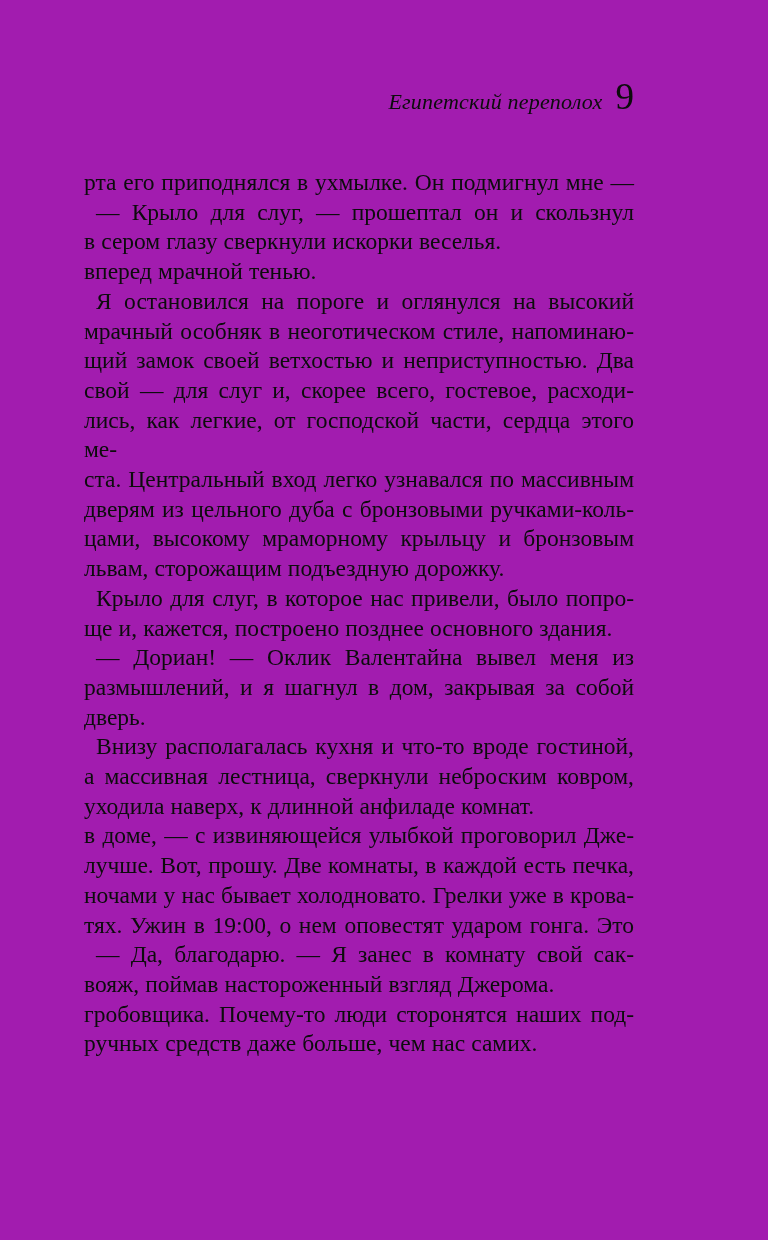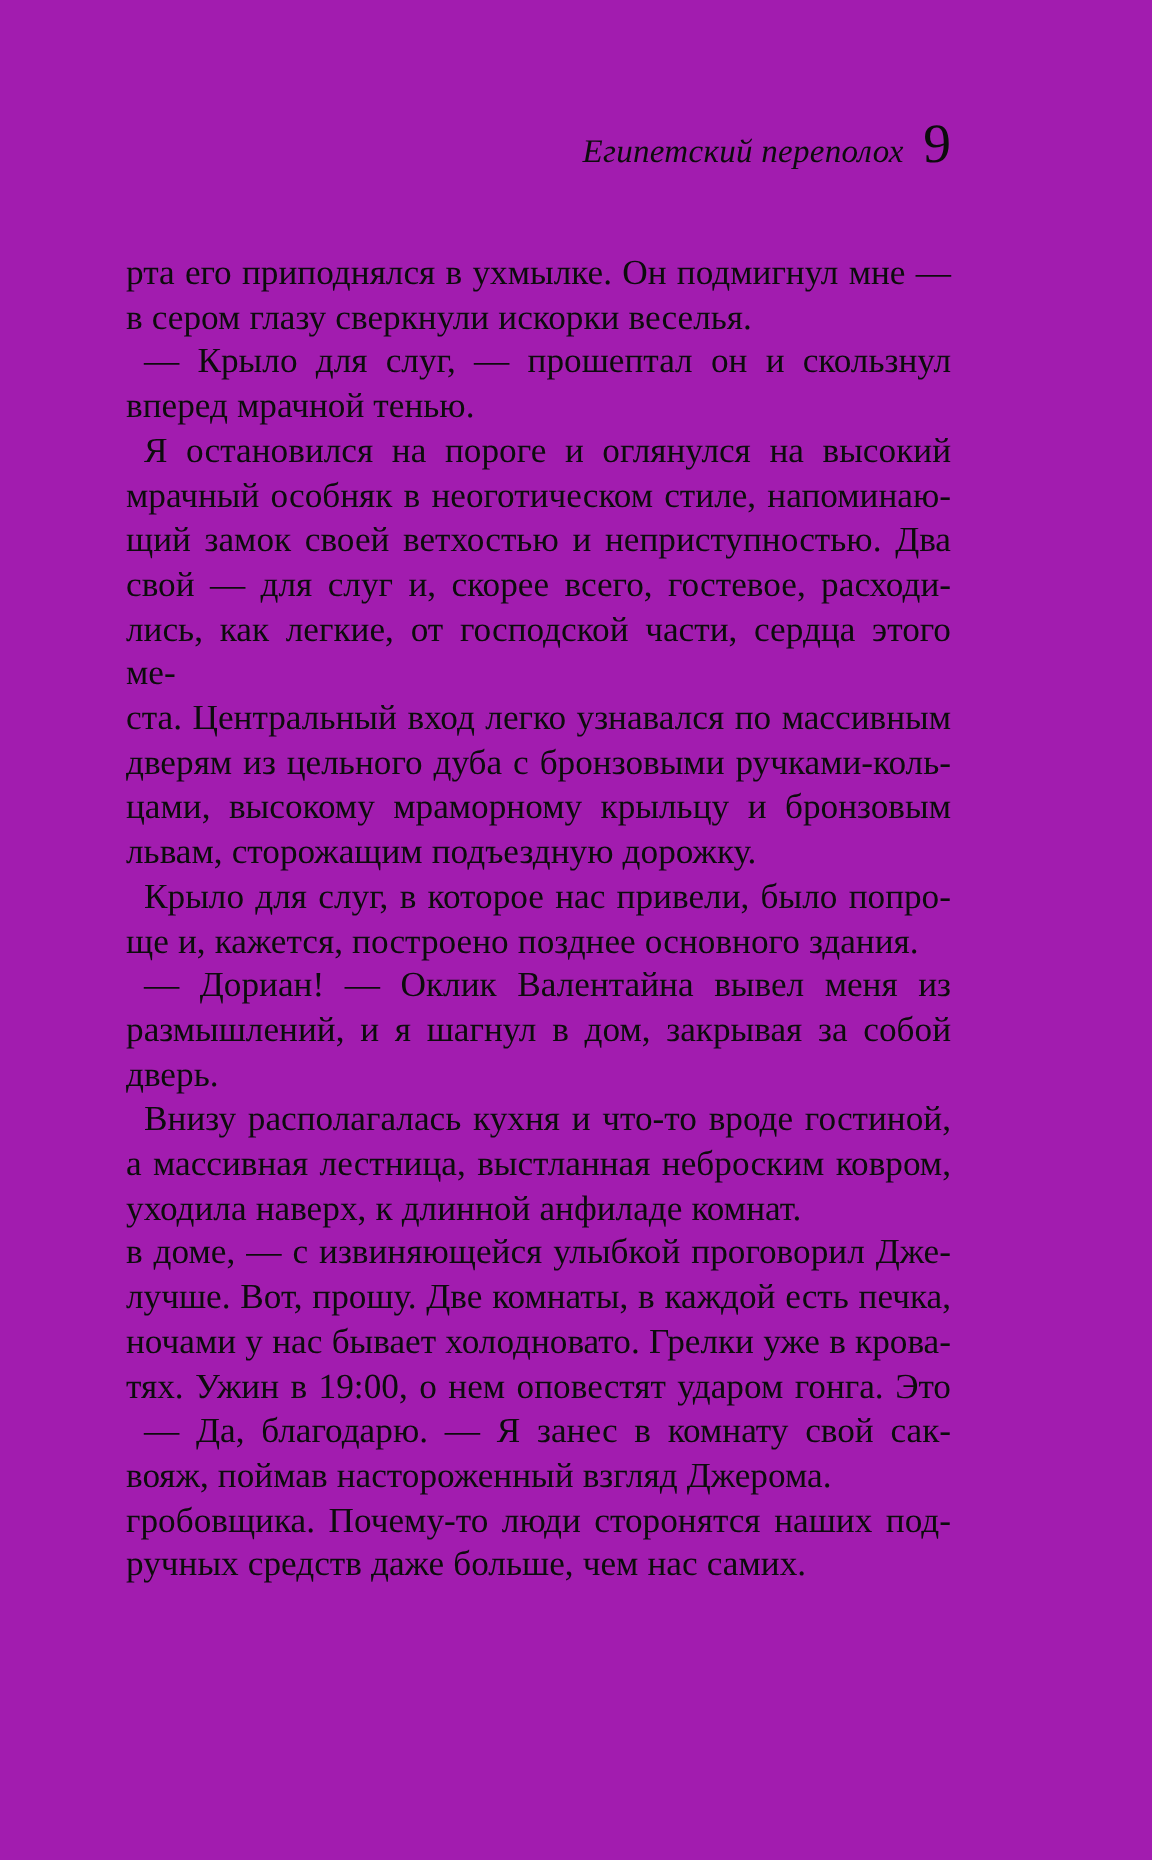--- a/index.html
+++ b/index.html
@@ -70,39 +70,39 @@
 <body>
 
 <div class="page">
 
   <div class="running-head">
     <span class="rh-title">Египетский переполох</span><span class="rh-num">9</span>
   </div>
 
   <div class="body-text" id="body-text">
       <div class="line just">рта его приподнялся в ухмылке. Он подмигнул мне —</div>
+      <div class="line just indent">— Крыло для слуг, — прошептал он и скользнул</div>
       <div class="line last">в сером глазу сверкнули искорки веселья.</div>
-      <div class="line just indent">— Крыло для слуг, — прошептал он и скользнул</div>
       <div class="line last">вперед мрачной тенью.</div>
       <div class="line just indent">Я остановился на пороге и оглянулся на высокий</div>
       <div class="line just">мрачный особняк в неоготическом стиле, напоминаю-</div>
       <div class="line just">щий замок своей ветхостью и неприступностью. Два</div>
       <div class="line just">свой — для слуг и, скорее всего, гостевое, расходи-</div>
       <div class="line just">лись, как легкие, от господской части, сердца этого ме-</div>
       <div class="line just">ста. Центральный вход легко узнавался по массивным</div>
       <div class="line just">дверям из цельного дуба с бронзовыми ручками-коль-</div>
       <div class="line just">цами, высокому мраморному крыльцу и бронзовым</div>
       <div class="line last">львам, сторожащим подъездную дорожку.</div>
       <div class="line just indent">Крыло для слуг, в которое нас привели, было попро-</div>
       <div class="line last">ще и, кажется, построено позднее основного здания.</div>
       <div class="line just indent">— Дориан! — Оклик Валентайна вывел меня из</div>
       <div class="line just">размышлений, и я шагнул в дом, закрывая за собой</div>
       <div class="line last">дверь.</div>
       <div class="line just indent">Внизу располагалась кухня и что-то вроде гостиной,</div>
-      <div class="line just">а массивная лестница, выстланная неброским ковром,</div>
+      <div class="line just">а массивная лестница, сверкнули неброским ковром,</div>
       <div class="line last">уходила наверх, к длинной анфиладе комнат.</div>
       <div class="line just">в доме, — с извиняющейся улыбкой проговорил Дже-</div>
       <div class="line just">лучше. Вот, прошу. Две комнаты, в каждой есть печка,</div>
       <div class="line just">ночами у нас бывает холодновато. Грелки уже в крова-</div>
       <div class="line just">тях. Ужин в 19:00, о нем оповестят ударом гонга. Это</div>
       <div class="line just indent">— Да, благодарю. — Я занес в комнату свой сак-</div>
       <div class="line last">вояж, поймав настороженный взгляд Джерома.</div>
       <div class="line just">гробовщика. Почему-то люди сторонятся наших под-</div>
       <div class="line last">ручных средств даже больше, чем нас самих.</div>
     </div>

